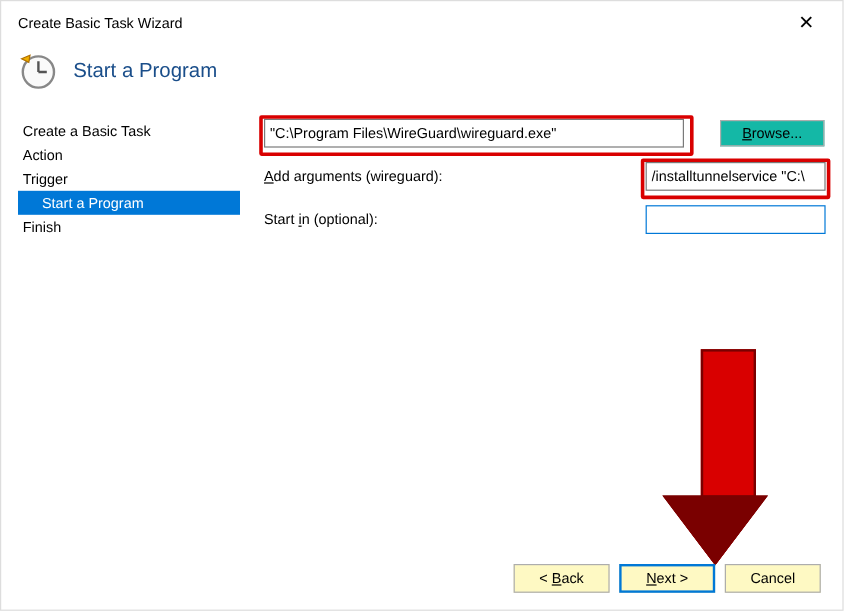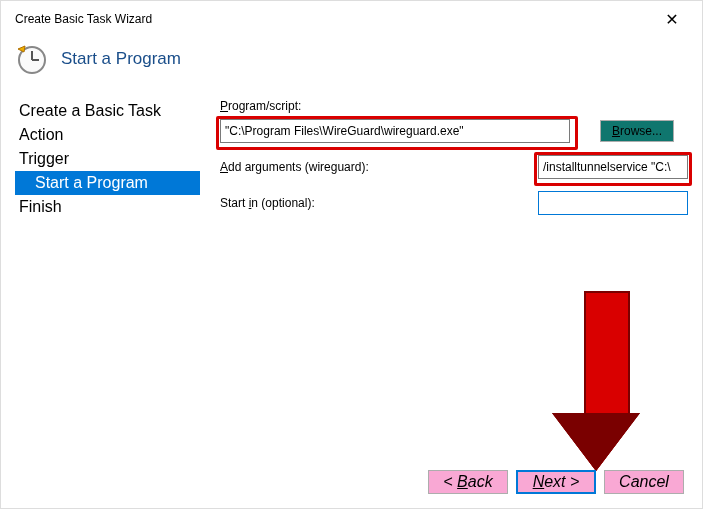--- a/index.html
+++ b/index.html
@@ -49,21 +49,21 @@
   .content {
     position: relative;
     padding: 0 14px 0 14px;
   }
   .sidebar {
     width: 185px;
     float: left;
   }
   .side-item {
     padding: 3px 4px;
-    font-size: 16px;
+    font-size: 12px;
     white-space: nowrap;
   }
   .side-item.indent { padding-left: 20px; }
   .side-item.selected {
     background: #0078d7;
     color: #fff;
   }
   .main {
     margin-left: 205px;
     padding-top: 0;
@@ -84,23 +84,23 @@
     font-size: 12px;
     padding: 2px 4px;
     border: 1px solid #7a7a7a;
     background: #fff;
     height: 18px;
     box-sizing: content-box;
   }
   .program-input { width: 340px; }
   .browse-btn {
     margin-left: 30px;
-    width: 74px;
+    width: 87px;
     height: 22px;
-    background: #0f766e;
+    background: #14b8a6;
     border: 1px solid #adadad;
     font-family: inherit;
     font-size: 12px;
     cursor: default;
   }
   .right-input { width: 140px; }
   .right-input-focused {
     border: 1px solid #0078d7;
     outline: none;
   }
@@ -118,26 +118,25 @@
   .button-bar {
     position: absolute;
     bottom: 14px;
     right: 18px;
     display: flex;
     gap: 8px;
   }
   .nav-btn {
     width: 80px;
     height: 24px;
-    background: #f9a8d4;
+    background: #fef9c3;
     border: 1px solid #adadad;
     font-family: inherit;
-    font-size: 16px;
+    font-size: 12px;
     cursor: default;
-    font-style: italic;
   }
   .nav-btn.default {
     border: 2px solid #0078d7;
   }
 
   
   .arrow {
     position: absolute;
     left: 574px;
     top: 290px;
@@ -192,23 +191,20 @@
 <div class="content">
   <div class="sidebar">
     <div class="side-item">Create a Basic Task</div>
     <div class="side-item">Action</div>
     <div class="side-item">Trigger</div>
     <div class="side-item indent selected">Start a Program</div>
     <div class="side-item">Finish</div>
   </div>
 
   <div class="main">
-    <div style="margin-bottom:6px;">
-      <span class="underline">P</span><span>rogram/script:</span>
-    </div>
     <div class="field-row" style="position:relative;">
       <div class="red-box box1"></div>
       <input class="text-input program-input" value="&quot;C:\Program Files\WireGuard\wireguard.exe&quot;" style="">
       <button class="browse-btn"><span class="underline">B</span><span>rowse...</span></button>
     </div>
 
     <div class="field-row" style="position:relative;">
       <div class="red-box box2"></div>
       <div class="field-label">
         <span class="underline">A</span><span>dd arguments (wireguard):</span>

